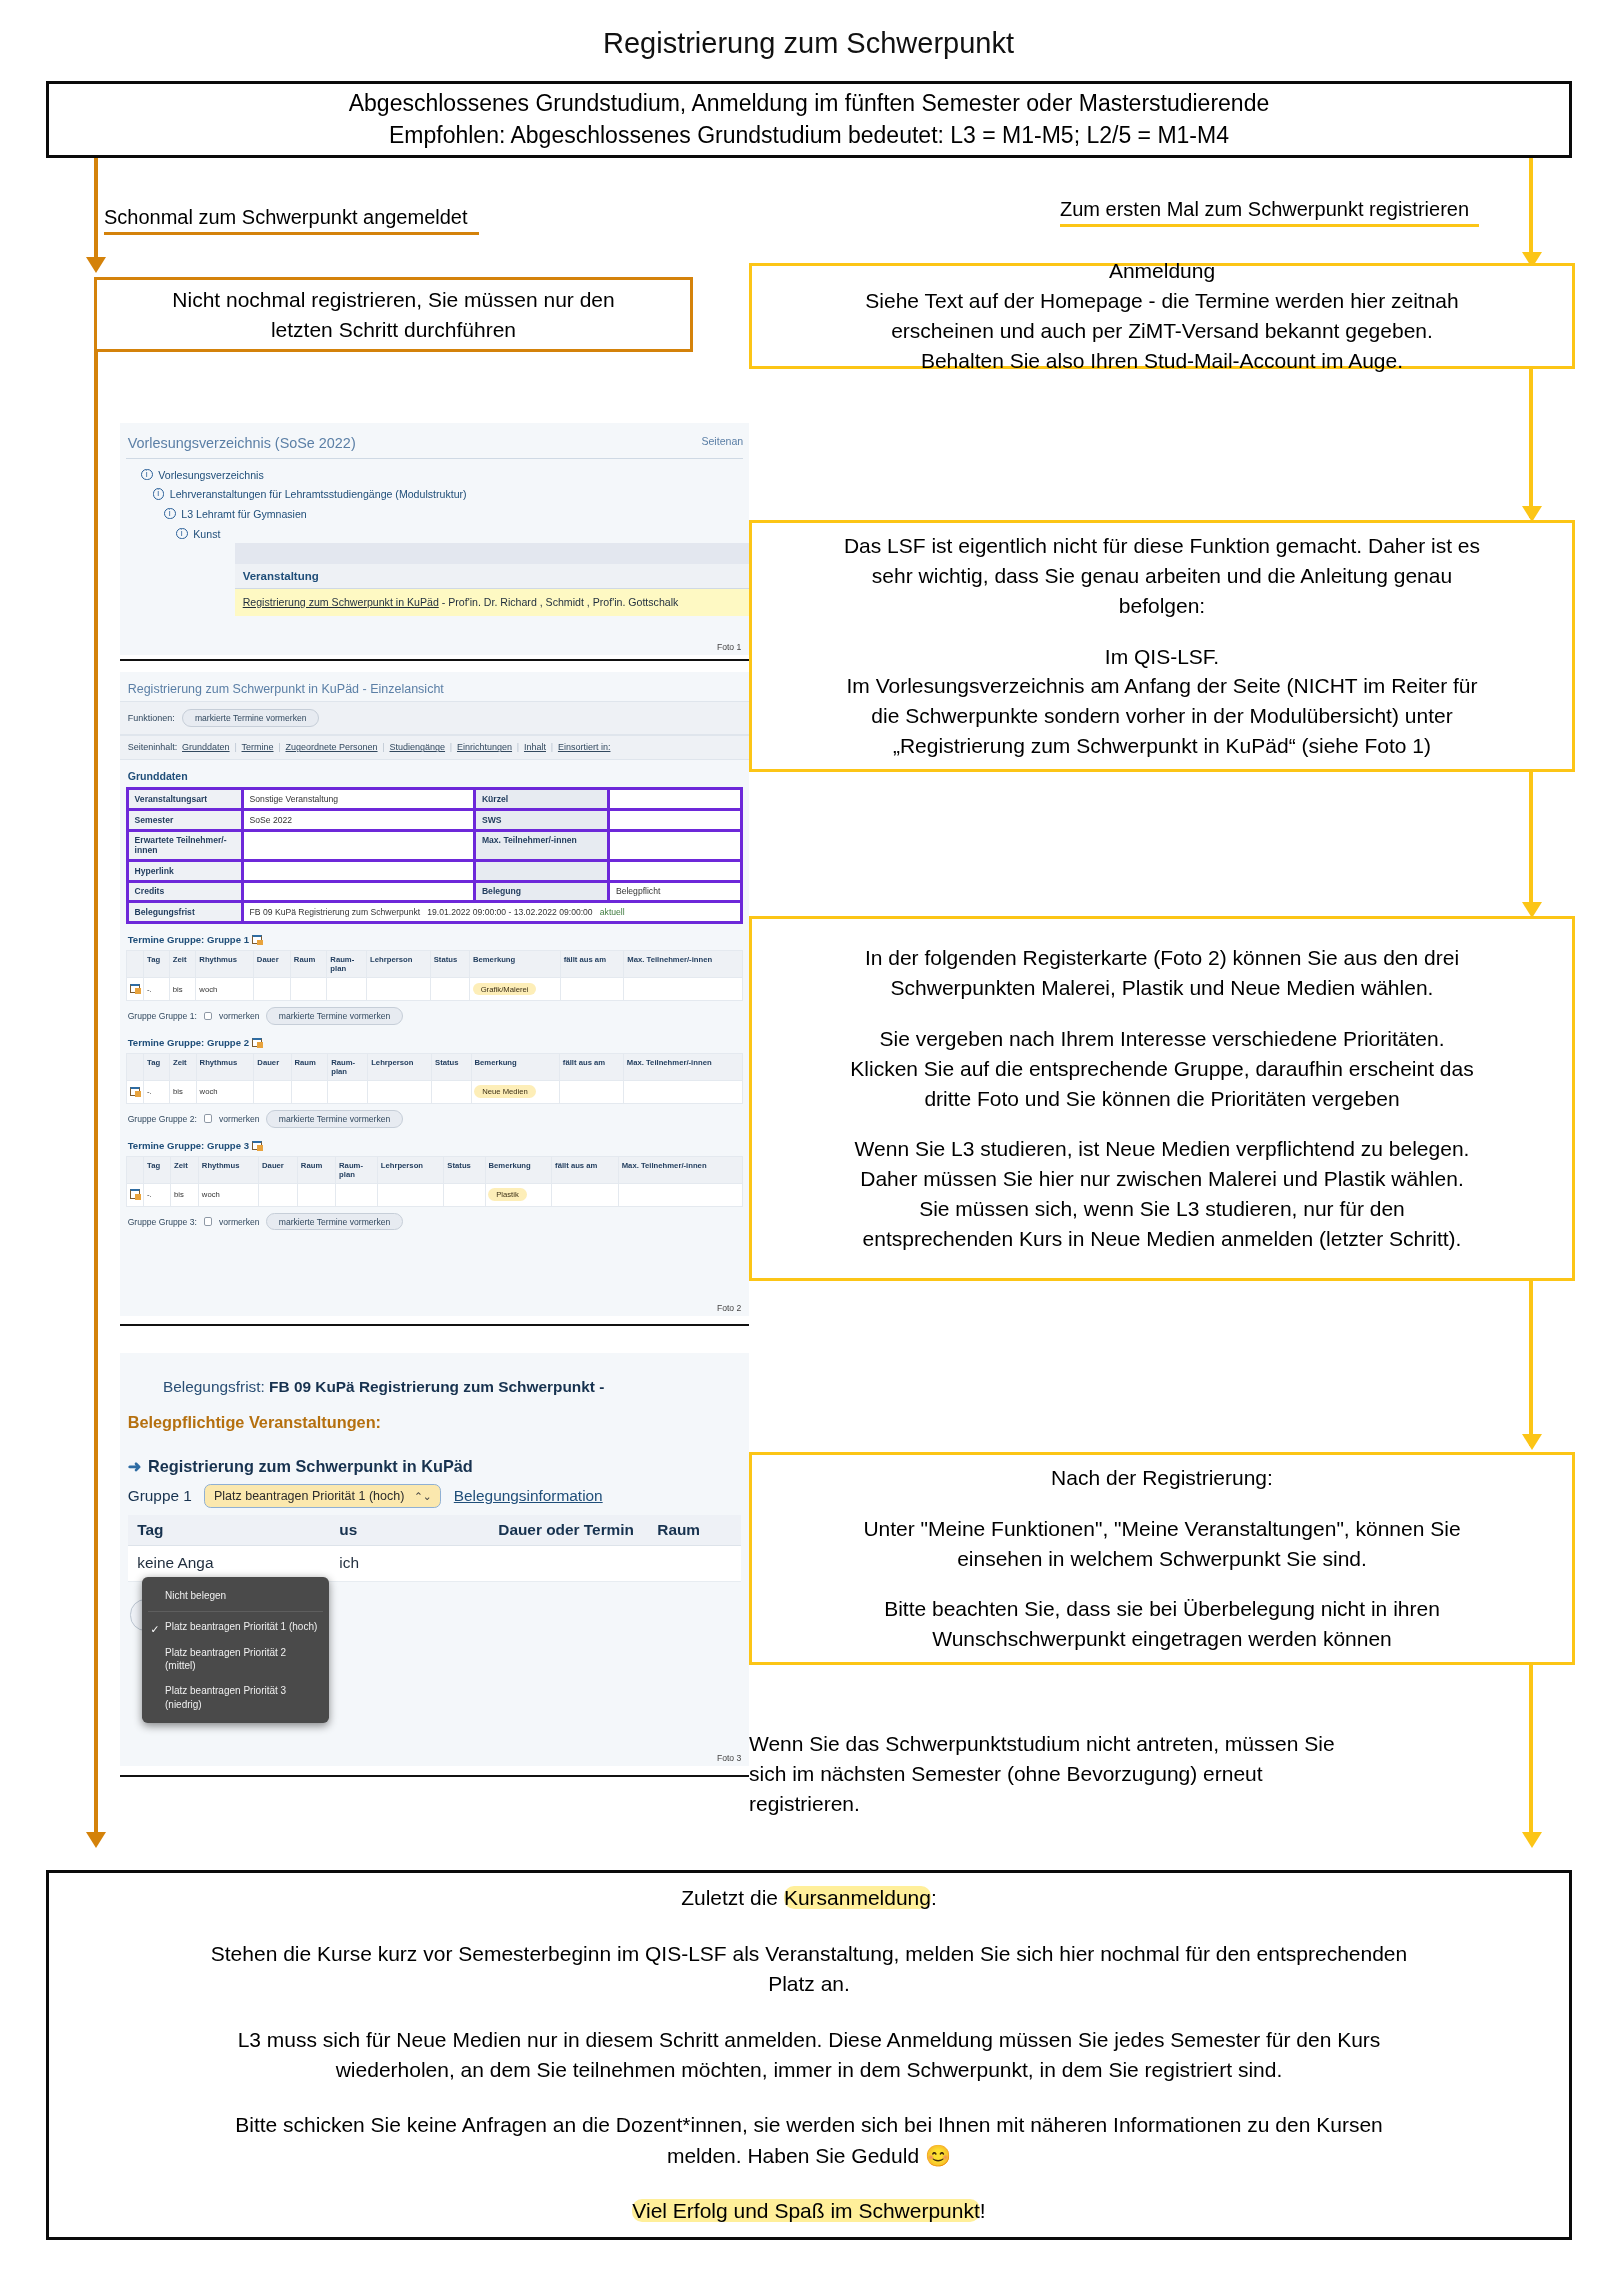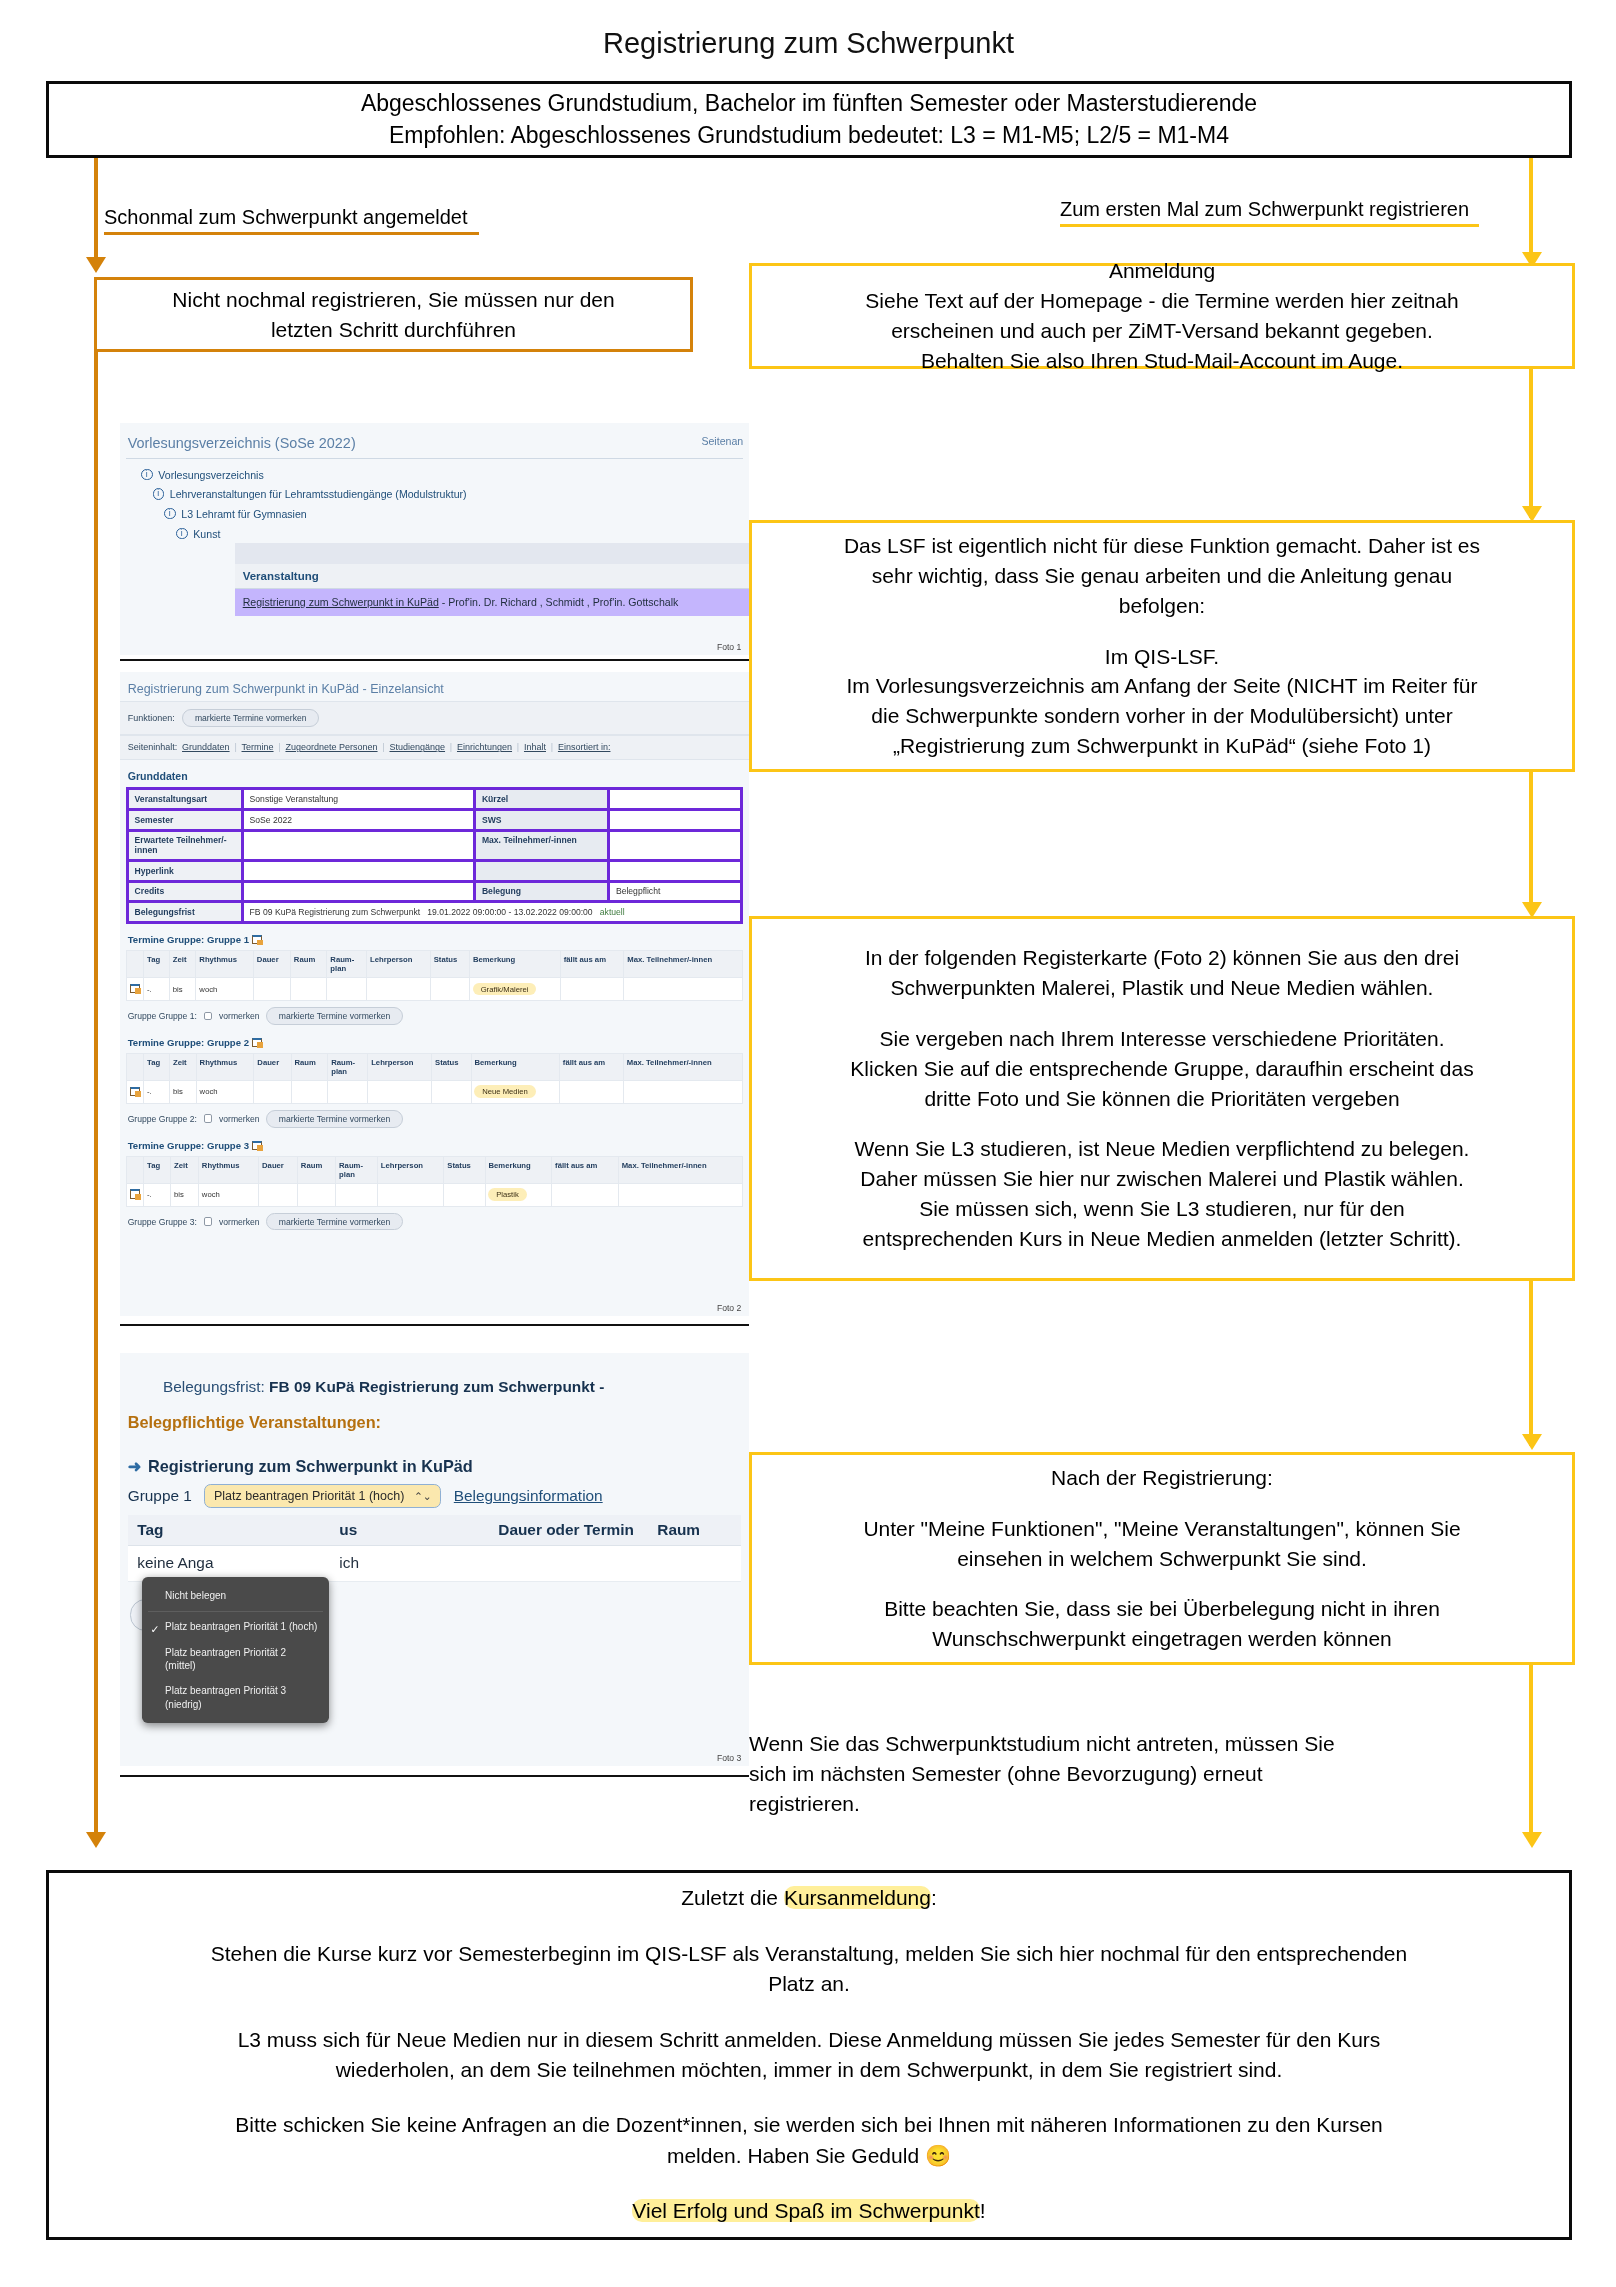--- a/index.html
+++ b/index.html
@@ -88,21 +88,21 @@
   .i-icon { display:inline-block; width:11.5px; height:11.5px; border:1px solid #2a6099; border-radius:50%;
             color:#2a6099; font-size:8.6px; line-height:9.6px; text-align:center; margin-right:5.8px; flex:none;}
   #foto1 .tbl-head {
     margin-left:115px; background:#e3e7ef; height:21px;
   }
   #foto1 .tbl-sub {
     margin-left:115px; background:#eef1f5; font-size:11.5px; color:#1f4e79;
     font-weight:bold; padding:5.8px 7.7px; border-bottom:1px solid #cfd9e4;
   }
   #foto1 .tbl-body {
-    margin-left:115px; background:#c4b5fd; font-size:10.6px; color:#1f2d3d; padding:5.8px 7.7px; line-height:1.5;
+    margin-left:115px; background:#fef9c3; font-size:10.6px; color:#1f2d3d; padding:5.8px 7.7px; line-height:1.5;
   }
   #foto1 .lnk { text-decoration:underline; color:#1f2d3d; }
   .shot-divider { position:absolute; left:120px; height:1.9px; background:#111; width:629px;}
 
   
   #foto2 { left:120px; top:672px; width:629px; height:644px; }
   #foto2 .s-title { font-size:12.5px; color:#5b7fa6; padding:9.6px 0 5.8px 7.7px; }
   .bar { background:#eef1f5; border-top:1px solid #dfe5ec; border-bottom:1px solid #dfe5ec;
          font-size:9px; color:#32495f; padding:6.7px 7.7px; display:flex; align-items:center; gap:7.7px;}
   .pill {
@@ -163,21 +163,21 @@
   .dropdown .dd-check { position:absolute; left:8.6px; top:7.7px; font-size:10.6px; color:#fff;}
 </style>
 </head>
 <body>
 
 <div class="page">
 
   <div id="page-title">Registrierung zum Schwerpunkt</div>
 
   <div id="top-box">
-    <div>Abgeschlossenes Grundstudium, Bachelor im fünften Semester oder Masterstudierende</div>
+    <div>Abgeschlossenes Grundstudium, Anmeldung im fünften Semester oder Masterstudierende</div>
     <div>Empfohlen: Abgeschlossenes Grundstudium bedeutet: L3 = M1-M5; L2/5 = M1-M4</div>
   </div>
 
   <div class="vline orange" style="left:94px; top:158px; height:104px;"></div>
   <div class="arrow-head orange" style="left:86px; top:257px;"></div>
   <div id="label-left" class="edge-label">Schonmal zum Schwerpunkt angemeldet</div>
 
   <div class="callout orange" style="left:94px; top:277px; width:599px; height:75px;">
     <p>
       <span>Nicht nochmal registrieren, Sie müssen nur den</span><br>

